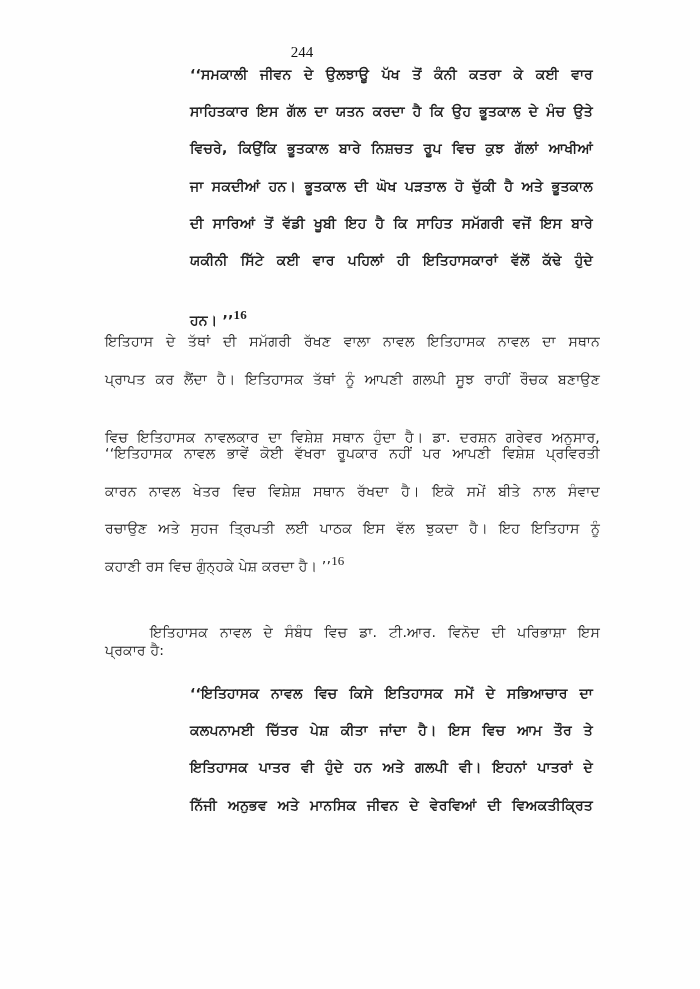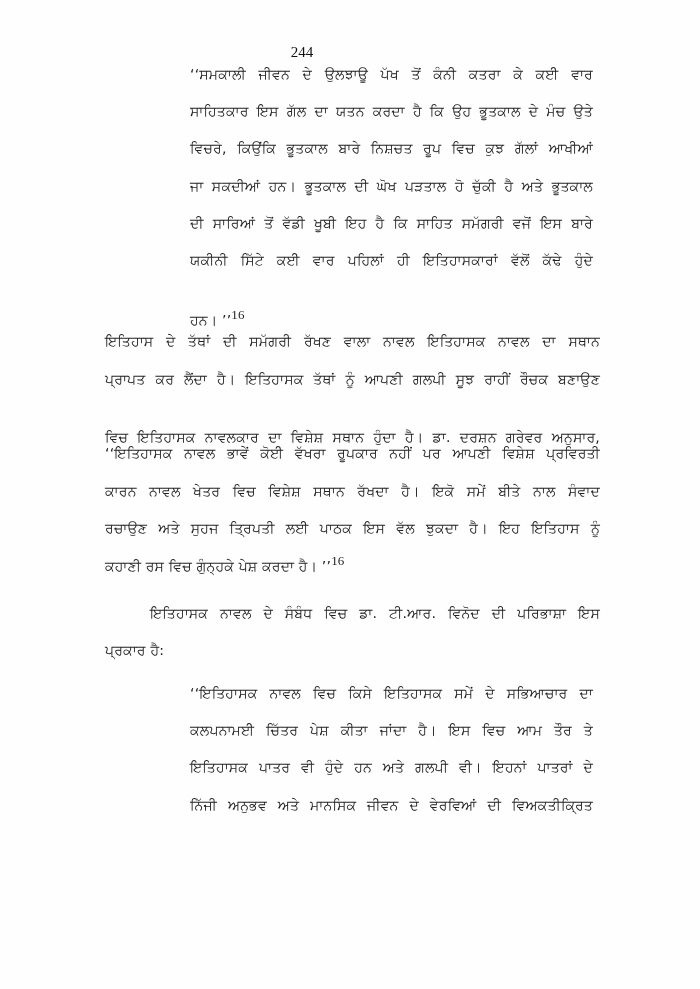--- a/index.html
+++ b/index.html
@@ -3,23 +3,23 @@
   <meta charset="utf-8">
   <style>
     html, body { margin: 0; padding: 0; background: #fefefe; }
     body { width: 700px; height: 989px; position: relative; overflow: hidden;
            font-family: "DejaVu Sans", "Liberation Sans", sans-serif; color: #222; }
     .page-number { position: absolute; top: 44px; left: 0; width: 604px; text-align: center;
                    font-family: "Liberation Serif", "DejaVu Serif", serif; font-size: 15px; color: #111; }
     .line { position: absolute; font-size: 14px; line-height: 20px; white-space: nowrap;
             text-align: justify; text-align-last: justify; letter-spacing: 0.2px; }
     .line.last { text-align-last: left; }
-    .q { left: 190px; width: 403px; }
+    .q { left: 190px; width: 403px; font-weight: bold; }
     .b { left: 105px; width: 495px; }
-    .ind { left: 150px; width: 450px; }
+    .ind { left: 150px; width: 450px; margin-top: 19px; }
     sup { font-family: "Liberation Serif", serif; font-size: 13px; vertical-align: 6px; line-height: 0; }
   </style>
 </head>
 <body>
 
 <div>
   <div class="page-number">244</div>
 
   <div>
     <div class="line q" style="top:64px">‘‘ਸਮਕਾਲੀ ਜੀਵਨ ਦੇ ਉਲਝਾਊ ਪੱਖ ਤੋਂ ਕੰਨੀ ਕਤਰਾ ਕੇ ਕਈ ਵਾਰ</div>

